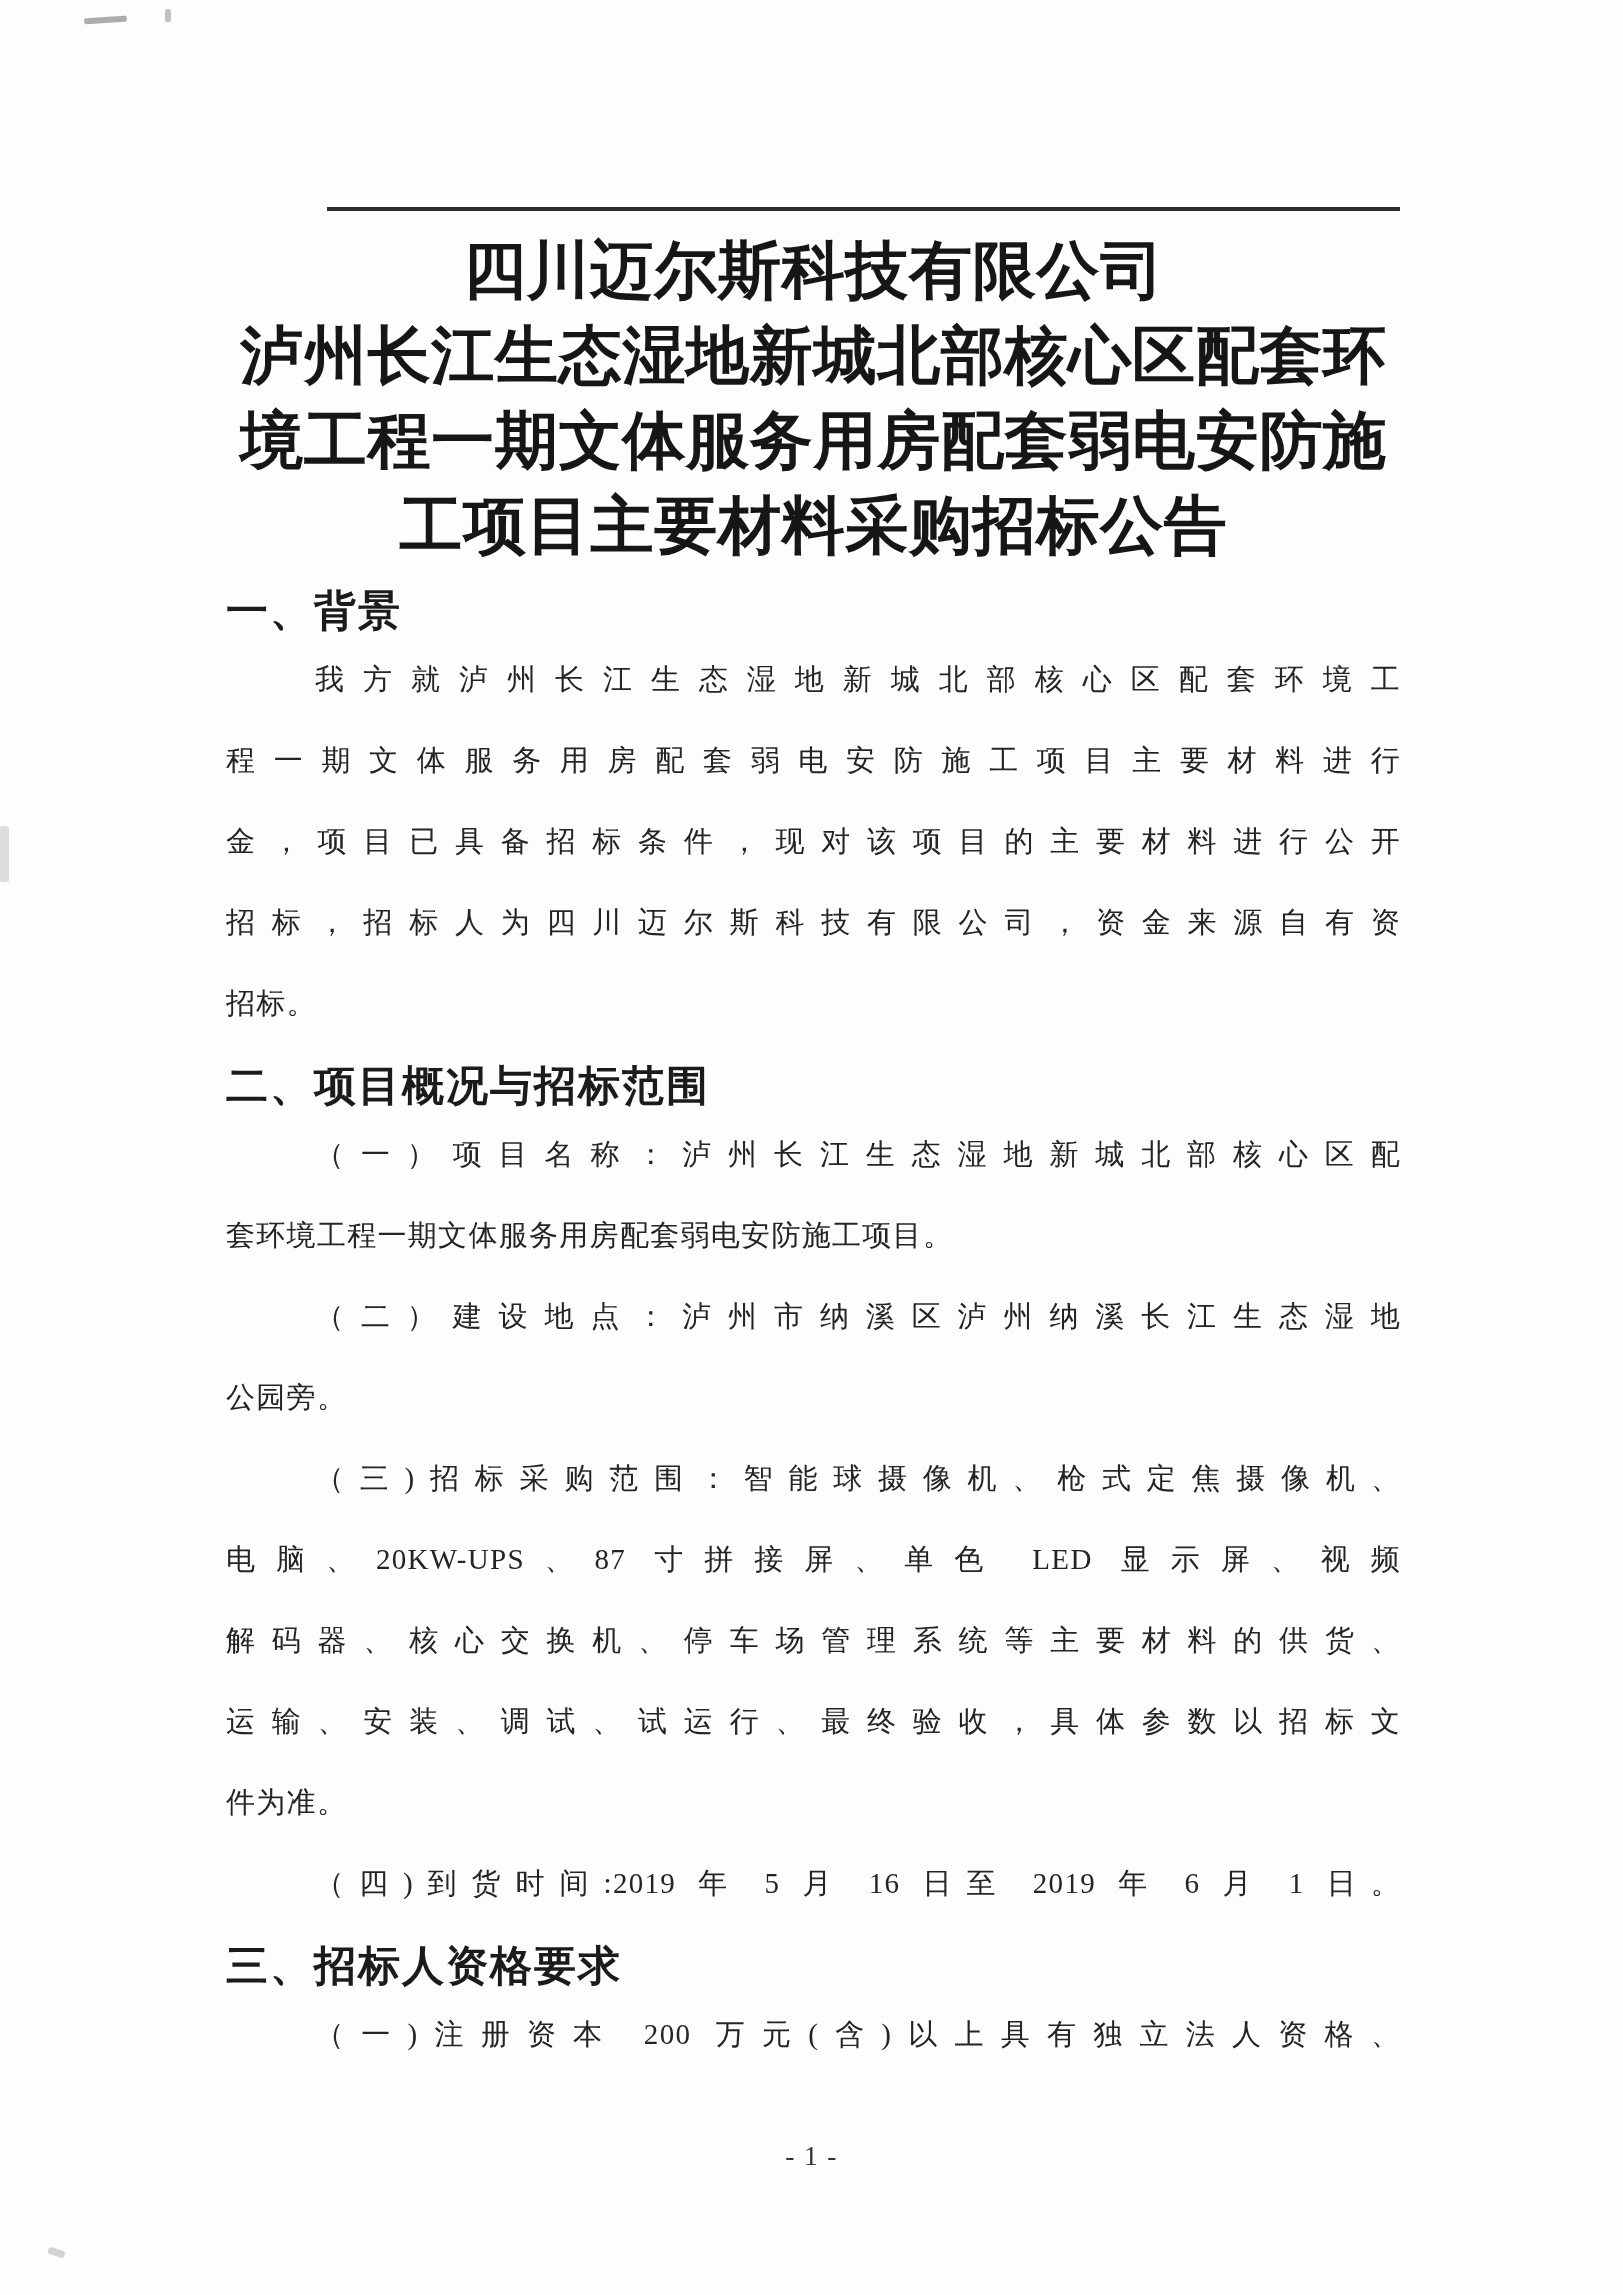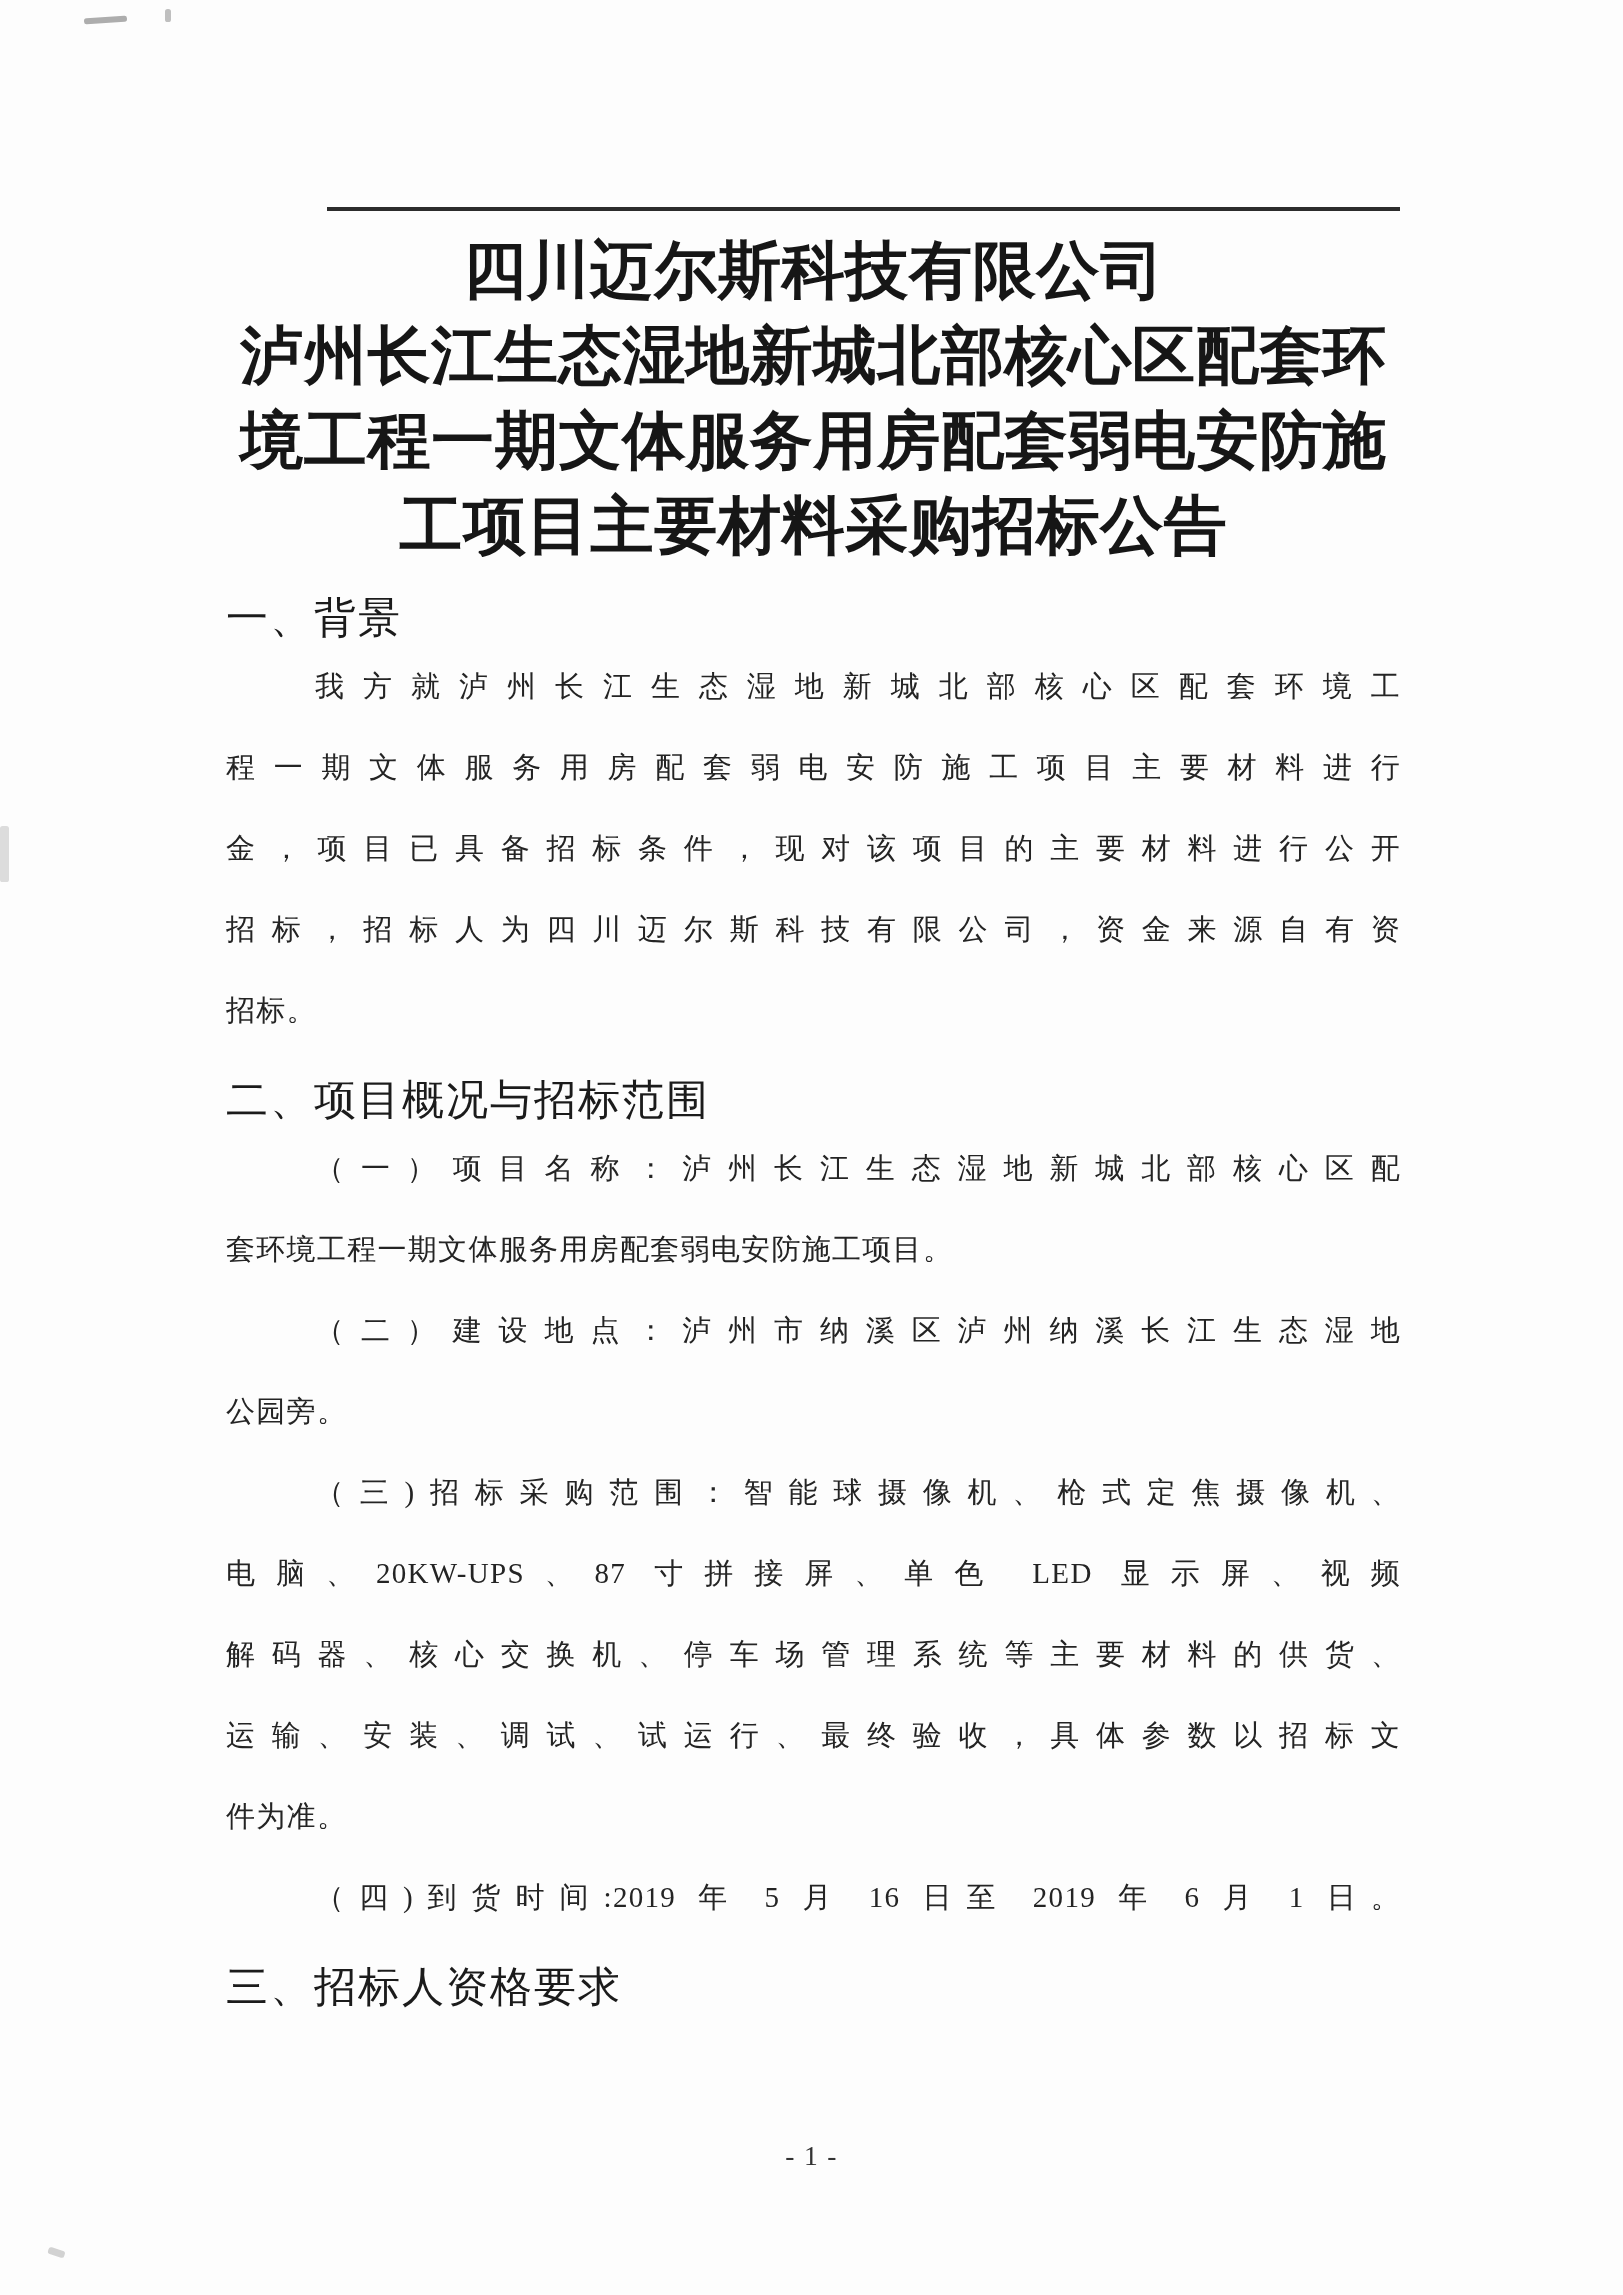--- a/index.html
+++ b/index.html
@@ -44,23 +44,23 @@
   .doc-title { text-align: center; }
   .doc-title .title-line {
     font-size: 63px;
     line-height: 85px;
     font-weight: bold;
     letter-spacing: 0.7px;
     color: #161616;
   }
 
   .section-heading {
-    margin-top: 21px;
+    margin-top: 14px;
     font-family: "Liberation Sans", "DejaVu Sans", sans-serif;
-    font-weight: normal;
+    font-weight: bold;
     font-size: 42px;
     line-height: 56px;
     letter-spacing: 2px;
     color: #1b1b1b;
   }
 
   .bodyline {
     font-size: 29px;
     line-height: 81px;
     letter-spacing: 1.3px;
@@ -115,19 +115,20 @@
     <div class="bodyline indent fill">（二）建设地点：泸州市纳溪区泸州纳溪长江生态湿地</div>
     <div class="bodyline">公园旁。</div>
     <div class="bodyline indent fill">（三)招标采购范围：智能球摄像机、枪式定焦摄像机、</div>
     <div class="bodyline fill">电脑、20KW-UPS、87 寸拼接屏、单色 LED 显示屏、视频</div>
     <div class="bodyline fill">解码器、核心交换机、停车场管理系统等主要材料的供货、</div>
     <div class="bodyline fill">运输、安装、调试、试运行、最终验收，具体参数以招标文</div>
     <div class="bodyline">件为准。</div>
     <div class="bodyline indent fill">（四)到货时间:2019 年 5 月 16 日至 2019 年 6 月 1 日。</div>
 
     <div class="section-heading">三、招标人资格要求</div>
+    <div class="bodyline indent fill">（一)注册资本 200 万元(含)以上具有独立法人资格、</div>
 
   </div>
 
   <div class="page-footer">- 1 -</div>
 
 </div>
 
 
 </body></html>

